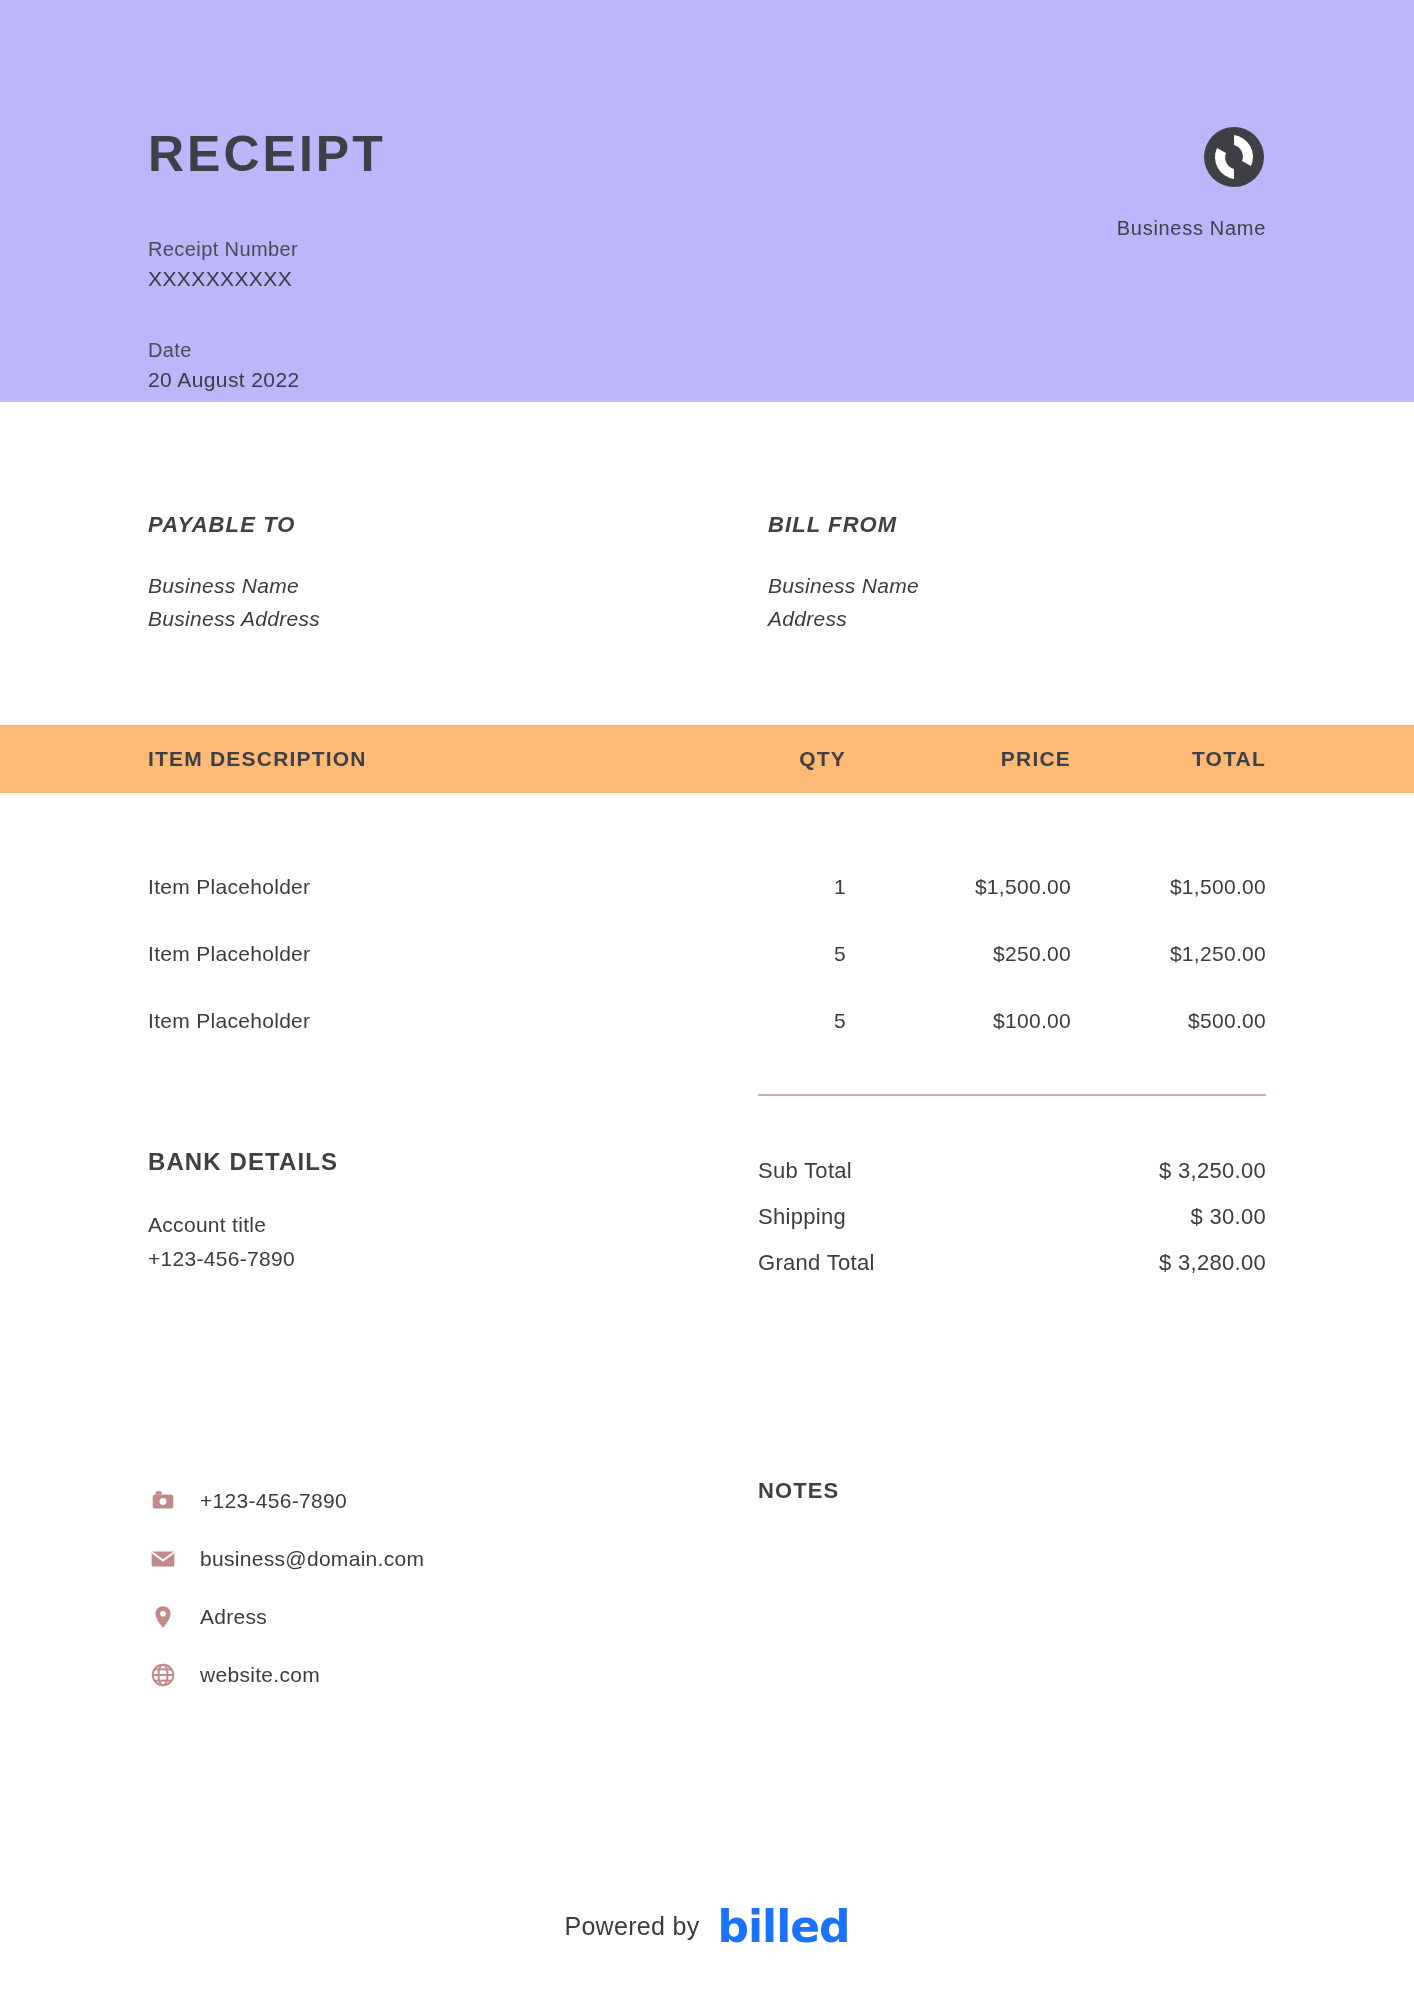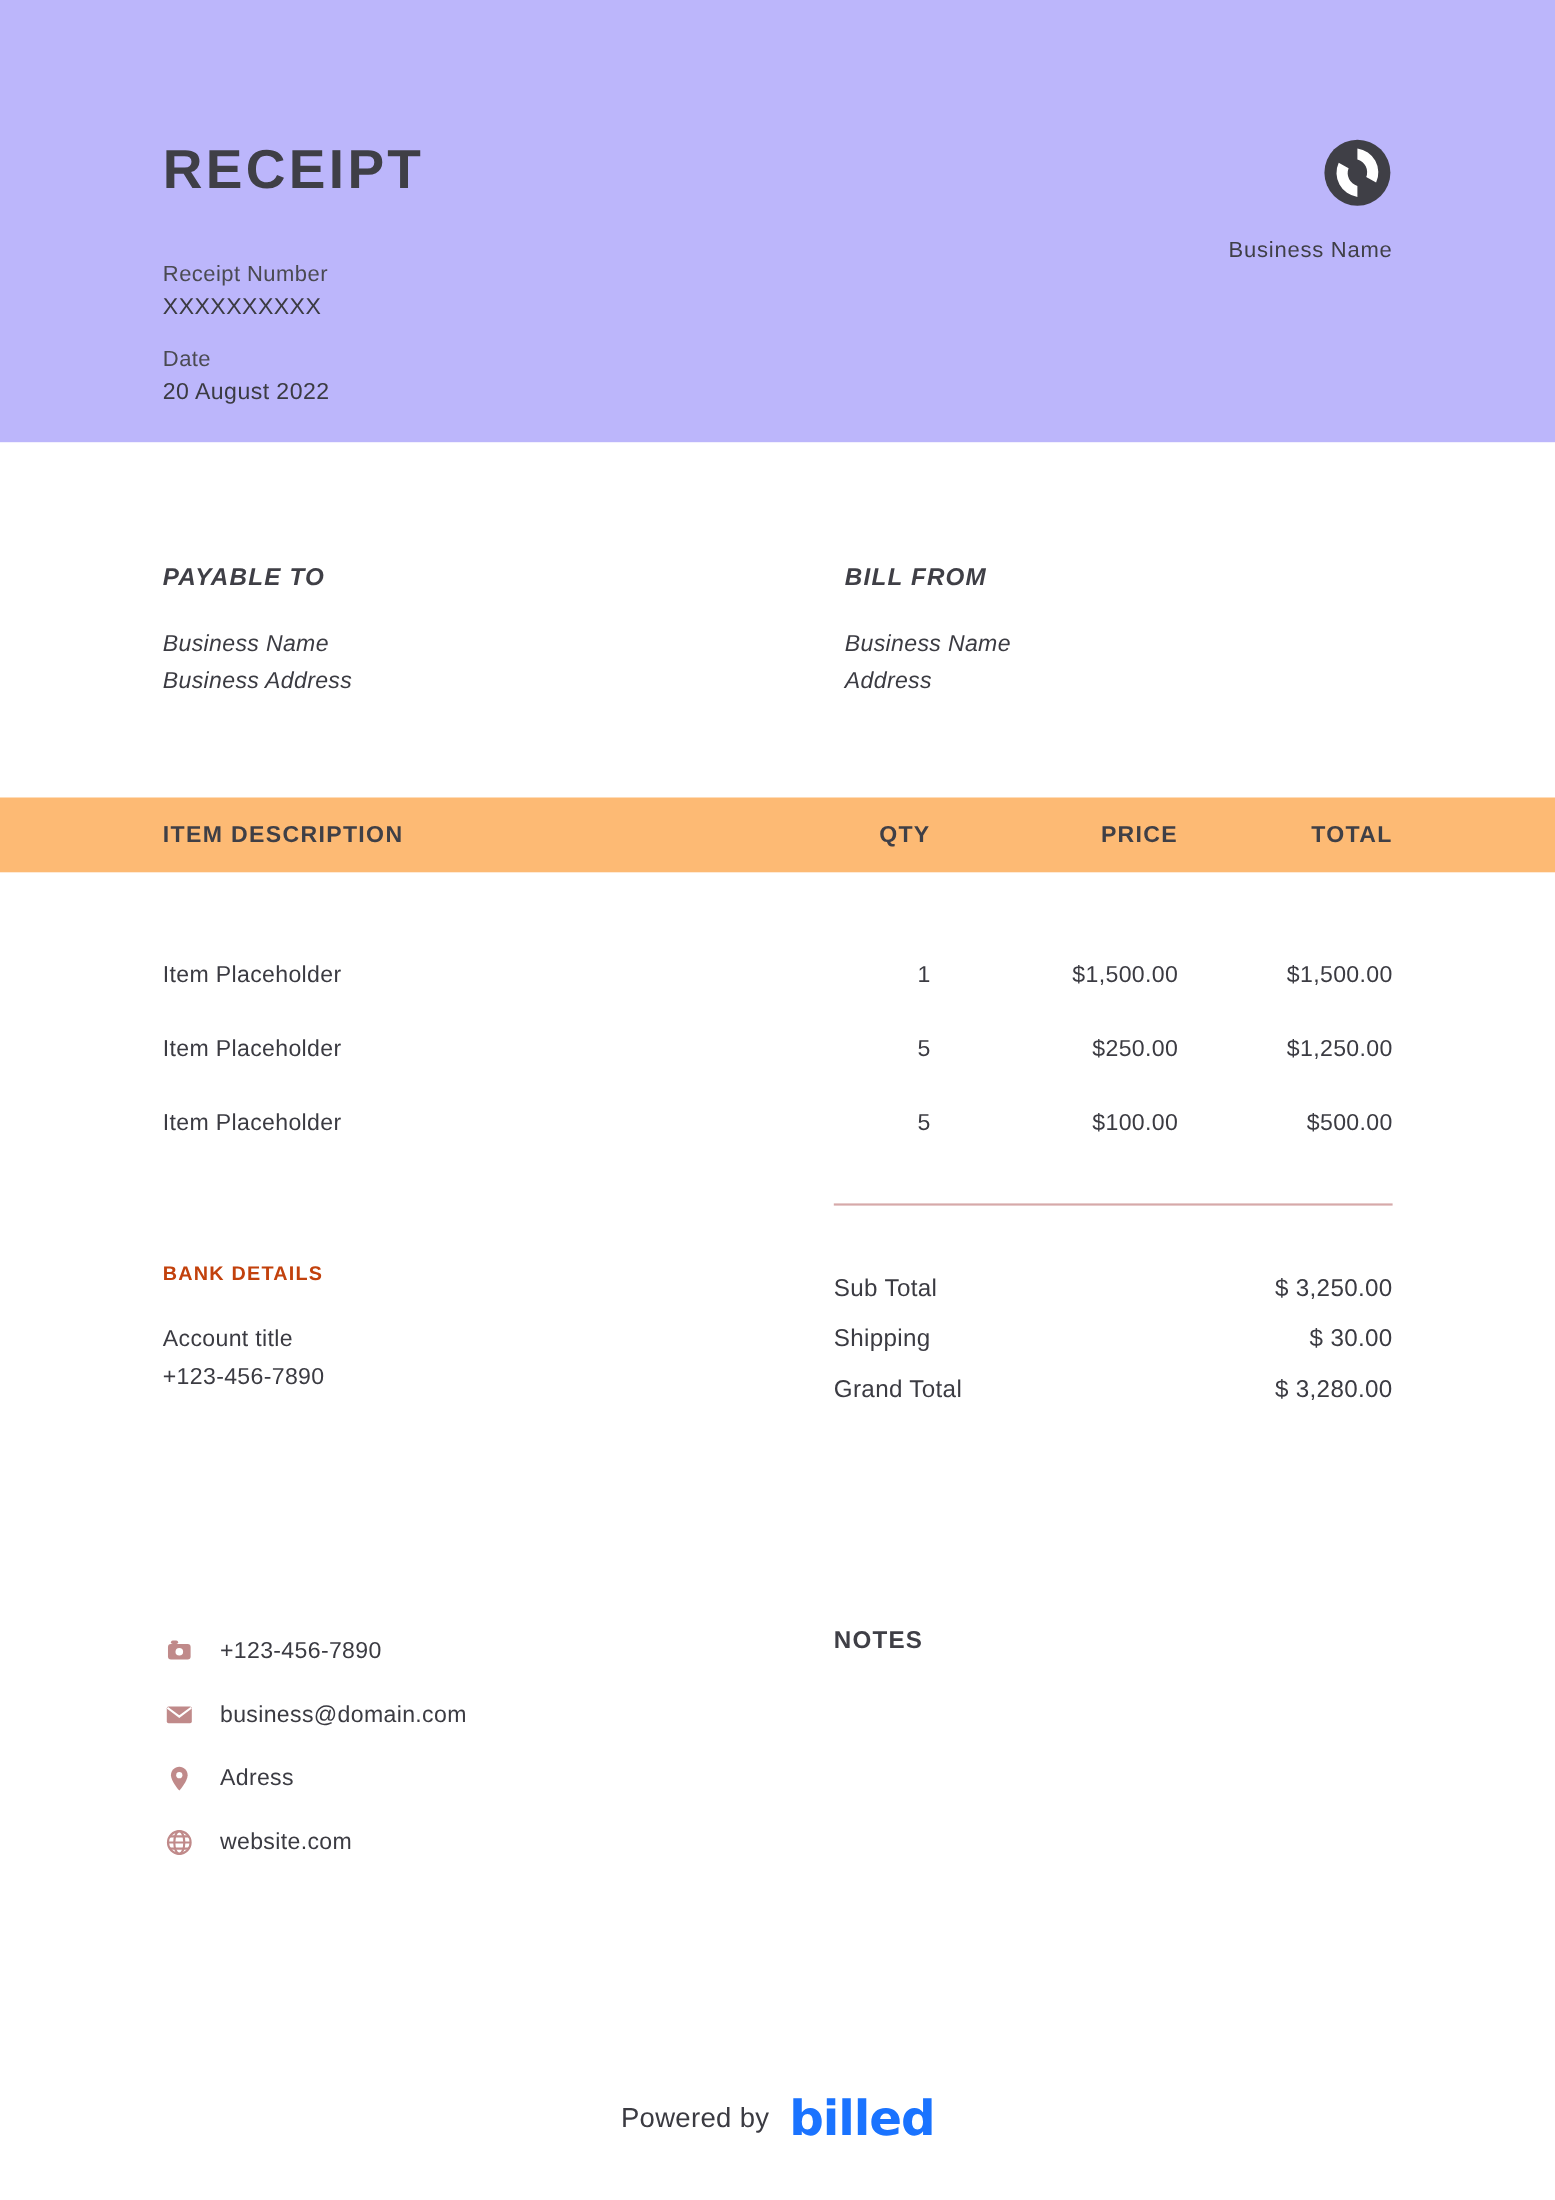--- a/index.html
+++ b/index.html
@@ -34,21 +34,21 @@
     letter-spacing: 0.4px;
     line-height: 1.45;
   }
   .field-value {
     font-size: 21px;
     color: #3b3b42;
     letter-spacing: 0.4px;
     line-height: 1.45;
   }
   .rn-block { top: 235px; }
-  .date-block { top: 313px; }
+  .date-block { top: 336px; }
 
   .brand {
     position: absolute;
     right: 0; top: 125px;
     text-align: right;
     width: 320px;
   }
   .brand-logo {
     width: 64px; height: 64px;
     margin-left: auto;
@@ -112,24 +112,24 @@
   }
 
   
   .lower {
     padding: 0 148px;
     display: flex;
     margin-top: 10px;
   }
   .bank { width: 610px; padding-top: 84px; }
   .bank-title {
-    font-size: 18px;
+    font-size: 24px;
     font-weight: bold;
     letter-spacing: 1.1px;
-    color: #c2410c;
+    color: #404040;
     margin-bottom: 32px;
   }
   .bank-line {
     font-size: 21px;
     line-height: 1.6;
     color: #3b3b42;
     letter-spacing: 0.3px;
   }
   .totals { flex: 1 1 auto; }
   .totals-rule {

